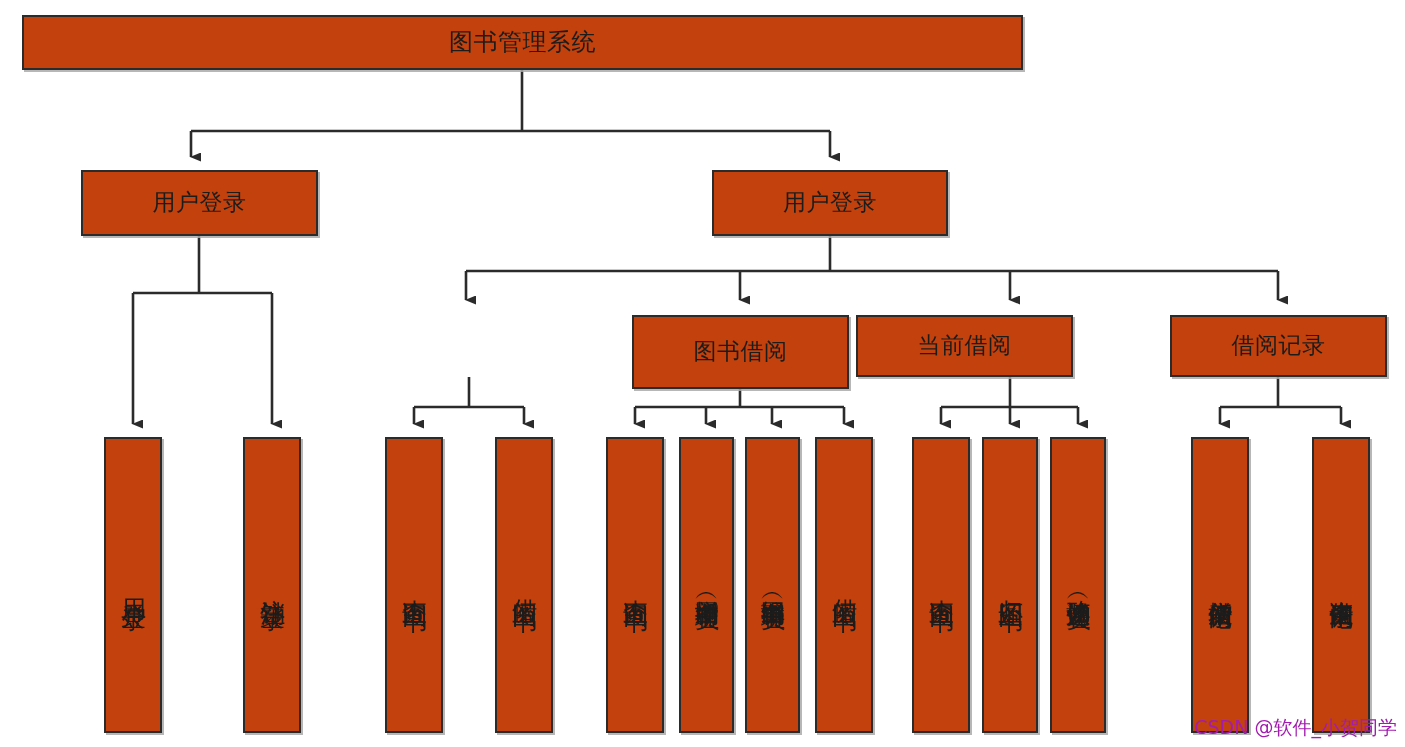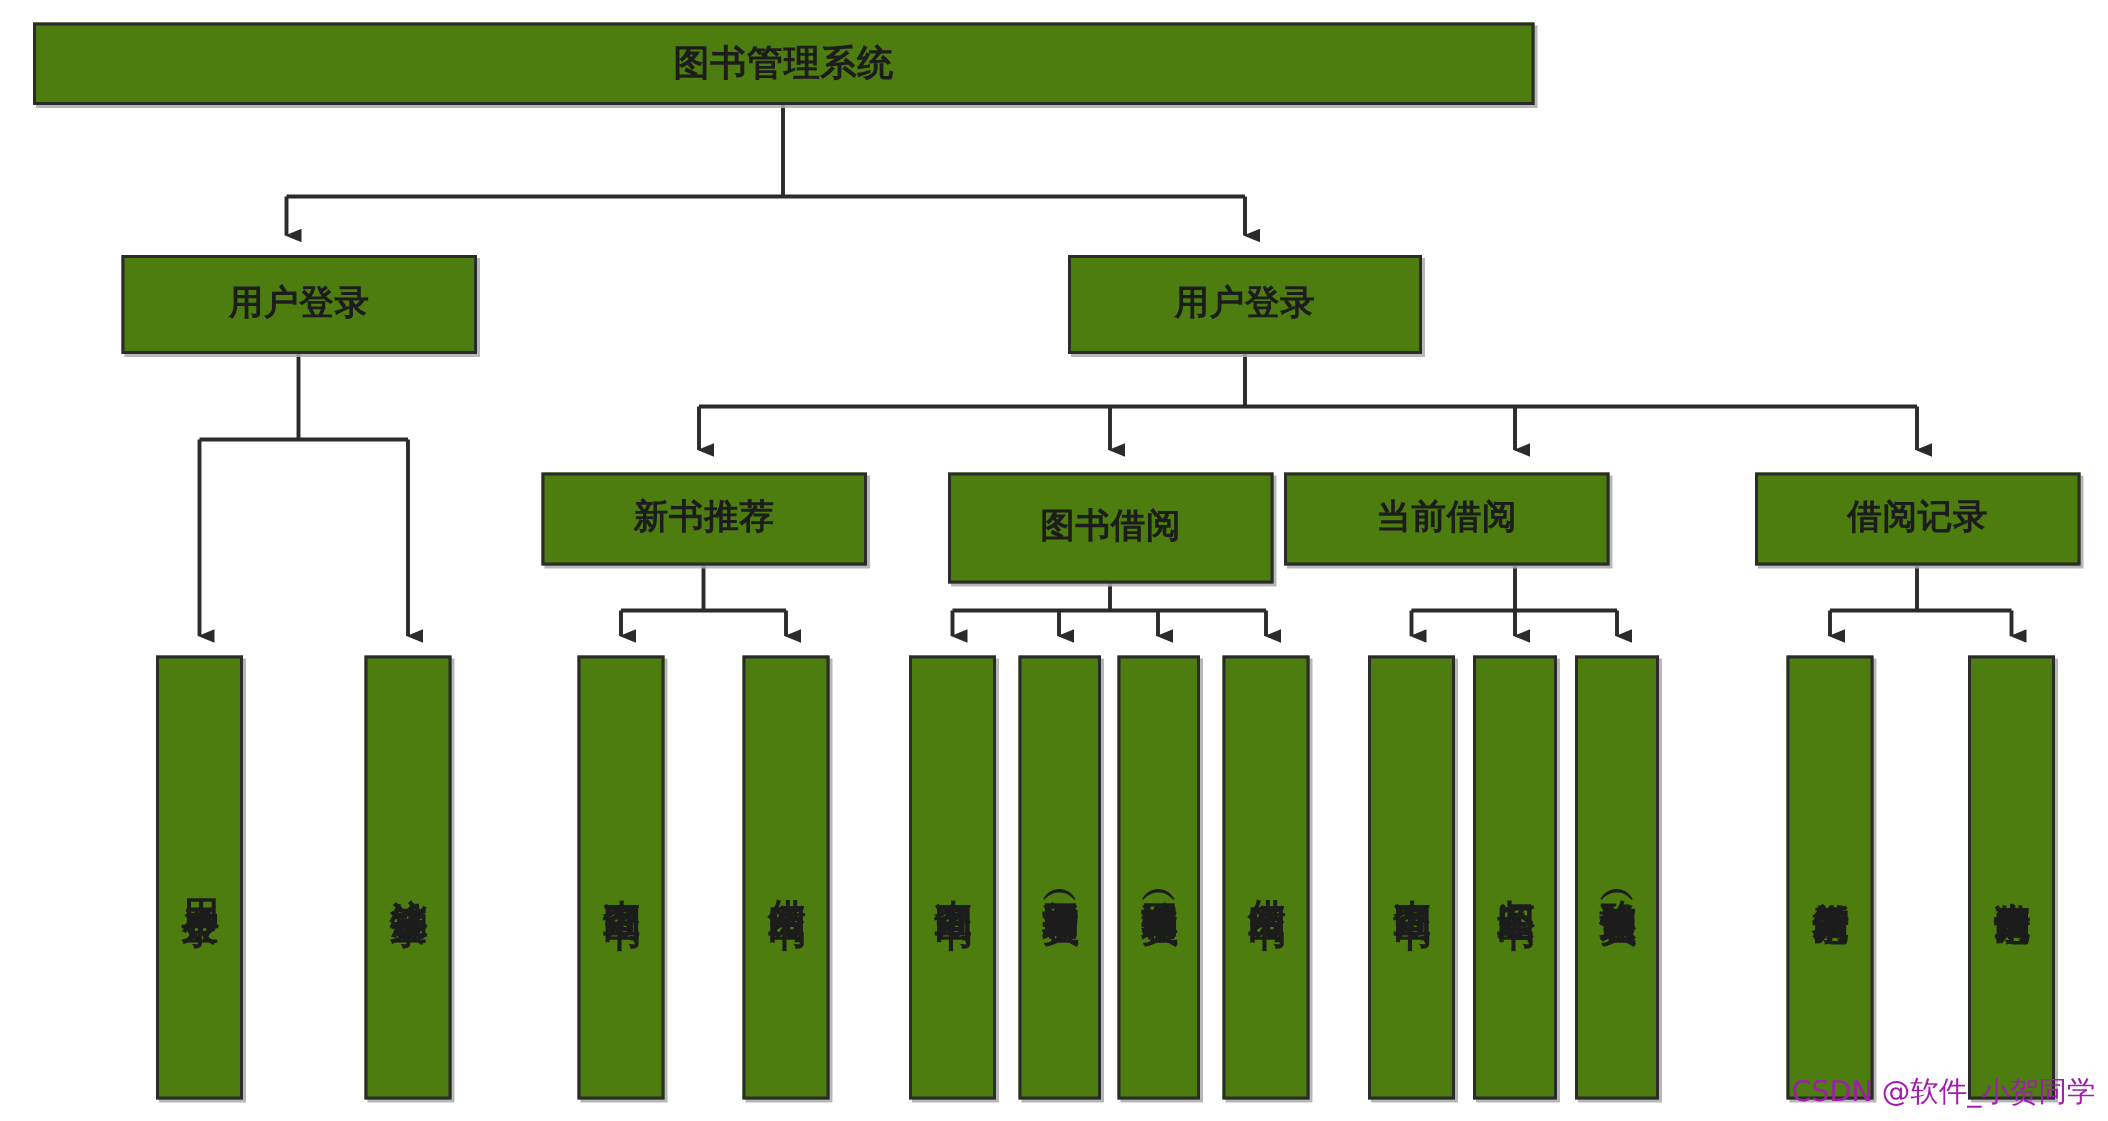--- a/index.html
+++ b/index.html
@@ -22,29 +22,28 @@
     position: absolute;
     left: 0;
     top: 0;
     width: 1405px;
     height: 747px;
     pointer-events: none;
   }
   .node {
     position: absolute;
     box-sizing: border-box;
-    background: #4d7c0f;
+    background: #c2410c;
     border: 2px solid #2b2b2b;
     box-shadow: 2px 2px 0 0 rgba(170,170,170,0.85);
     display: flex;
     align-items: center;
     justify-content: center;
     color: #1c1c1c;
     z-index: 2;
-    font-weight: bold;
   }
   .node-label {
     display: block;
     text-align: center;
     line-height: 1.12;
     white-space: nowrap;
   }
   
   .node.h .node-label {
     font-size: 23px;
@@ -141,23 +140,20 @@
     <span class="node-label">图书管理系统</span>
   </div>
 
   <div class="node h" style="left:81px; top:170px; width:237px; height:66px;">
     <span class="node-label">用户登录</span>
   </div>
   <div class="node h" style="left:712px; top:170px; width:236px; height:66px;">
     <span class="node-label">用户登录</span>
   </div>
 
-  <div class="node h" style="left:361px; top:315px; width:217px; height:62px;">
-    <span class="node-label">新书推荐</span>
-  </div>
   <div class="node h" style="left:632px; top:315px; width:217px; height:74px;">
     <span class="node-label">图书借阅</span>
   </div>
   <div class="node h" style="left:856px; top:315px; width:217px; height:62px;">
     <span class="node-label">当前借阅</span>
   </div>
   <div class="node h" style="left:1170px; top:315px; width:217px; height:62px;">
     <span class="node-label">借阅记录</span>
   </div>
 

